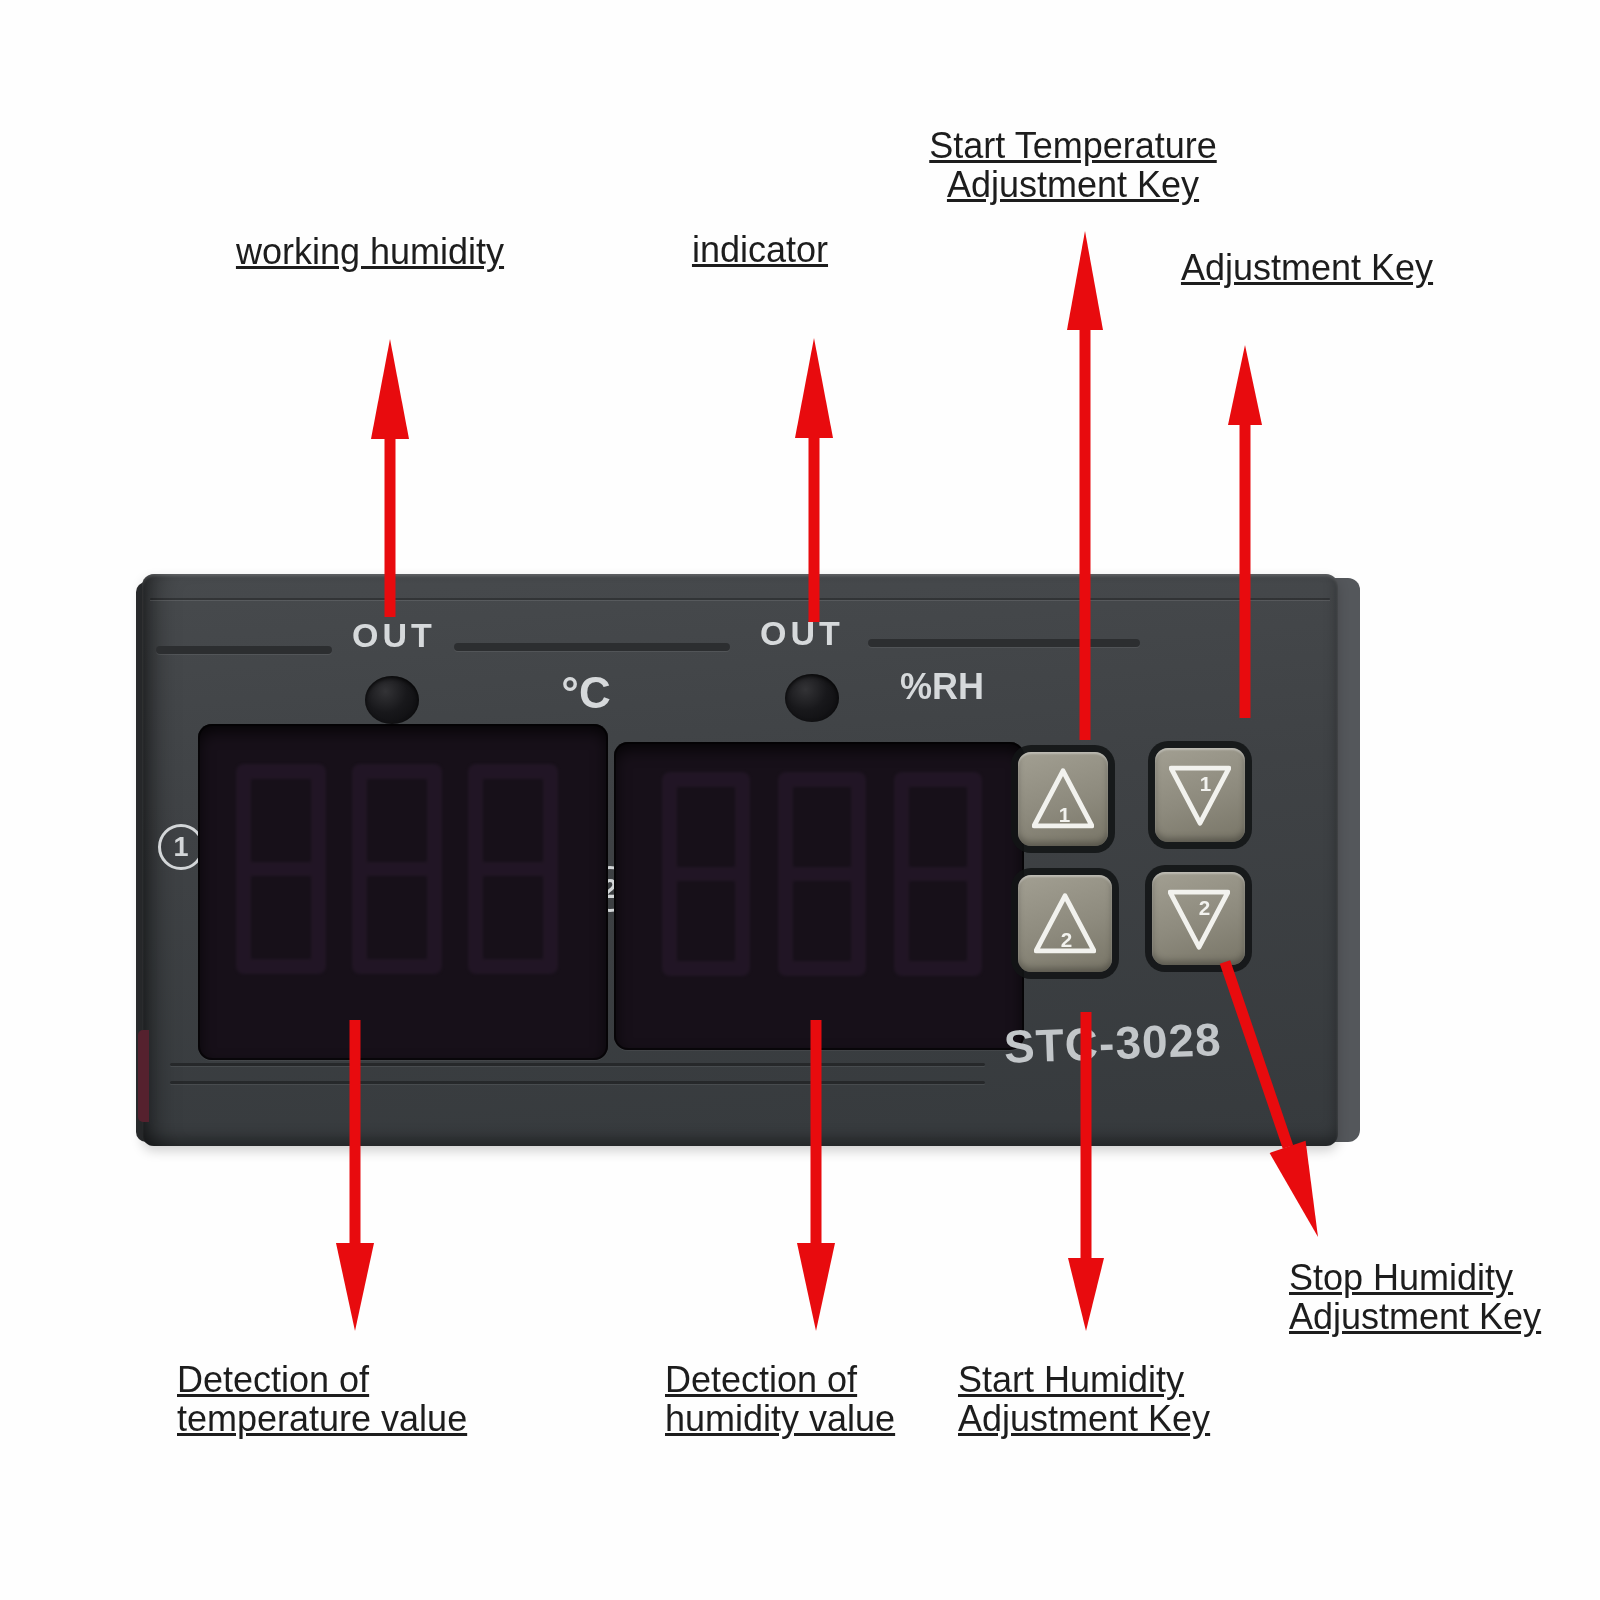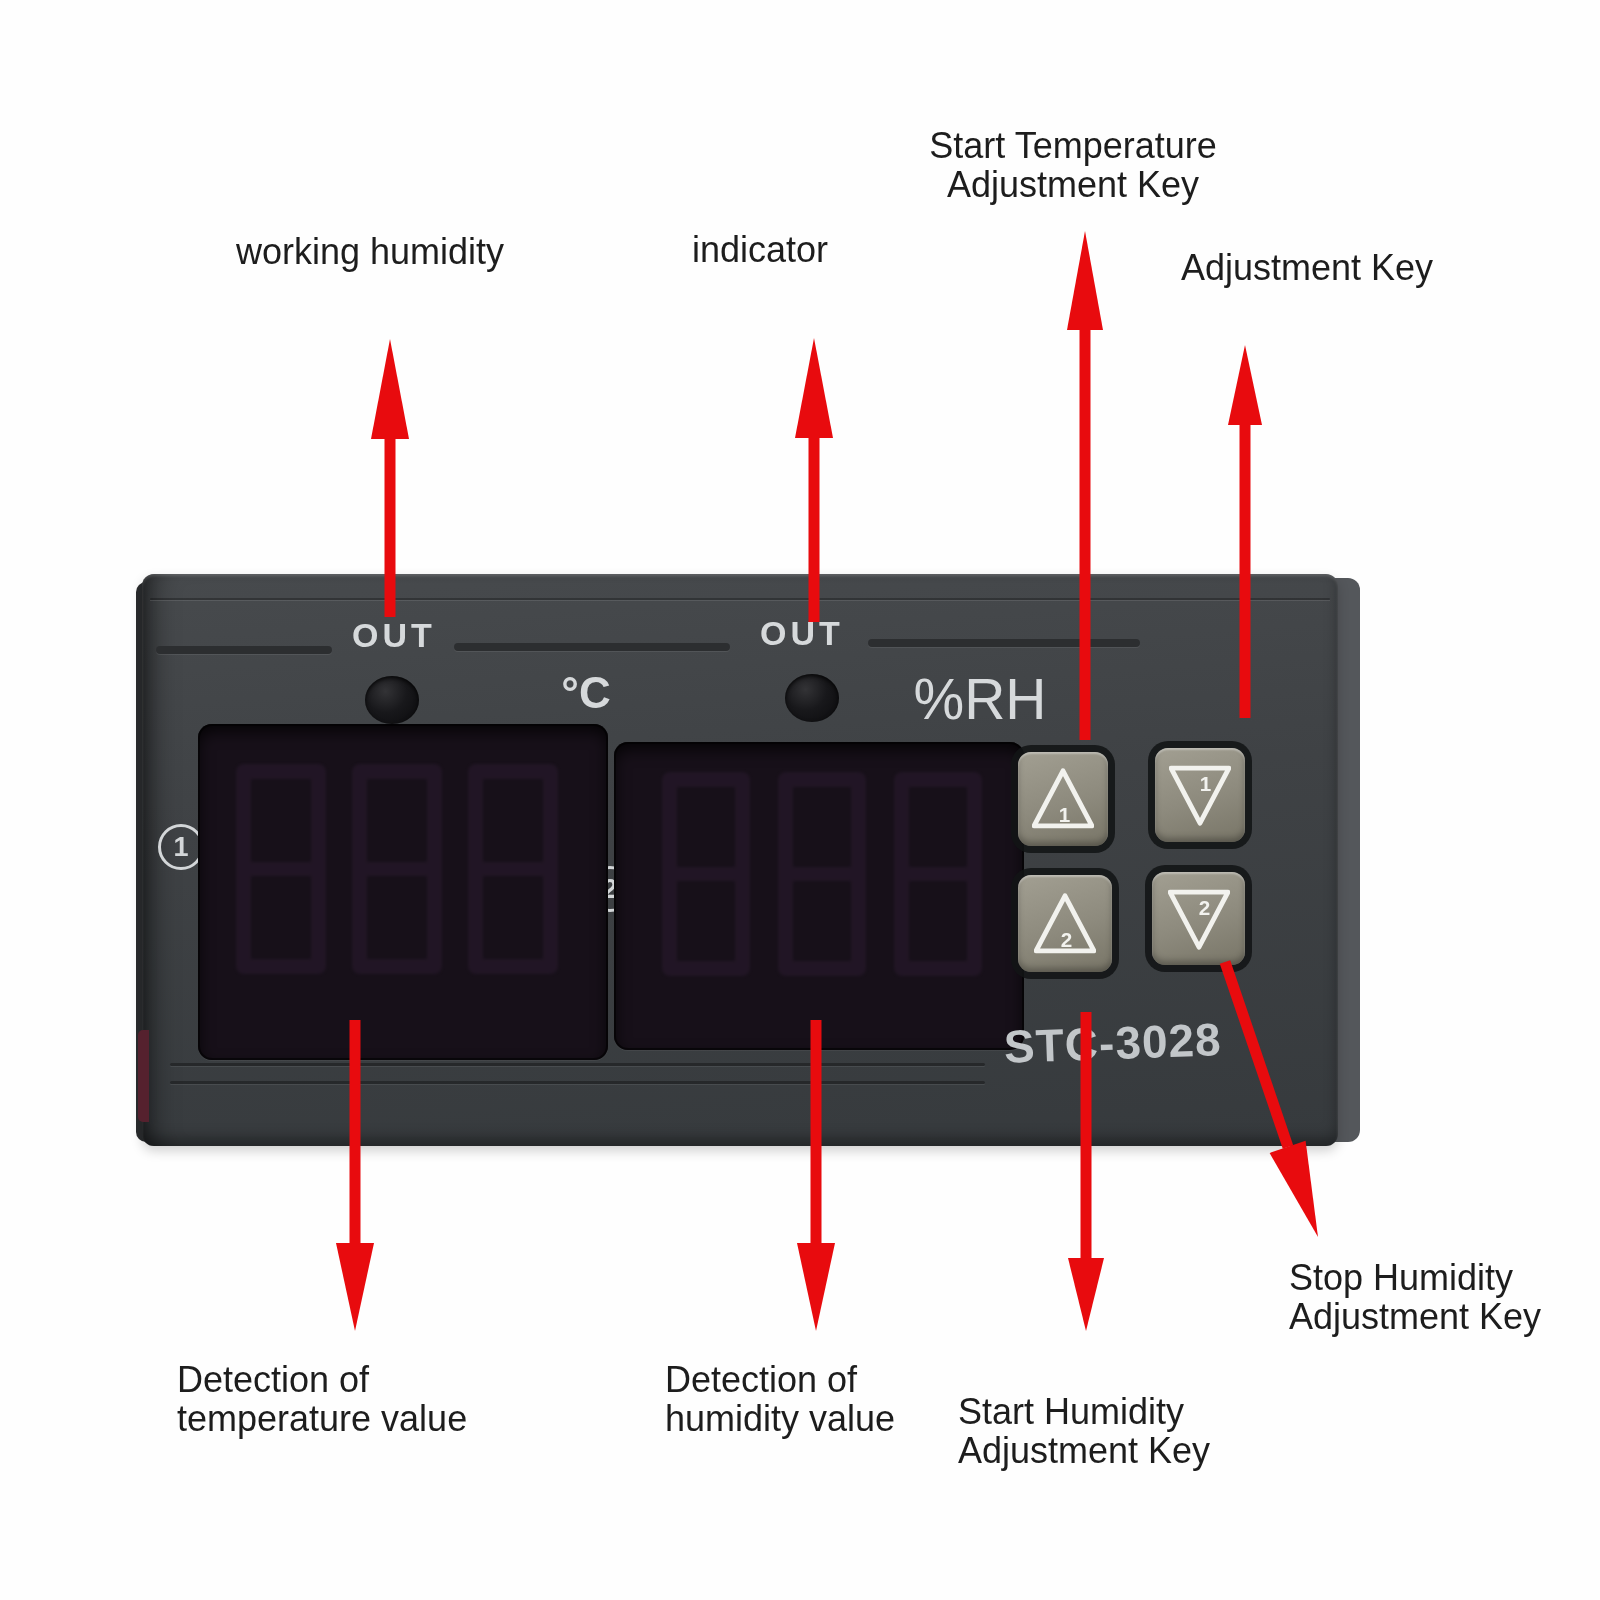--- a/index.html
+++ b/index.html
@@ -2,42 +2,42 @@
 <html><head>
 <meta charset="utf-8">
 <style>
   html,body { margin:0; padding:0; }
   body { width:1600px; height:1600px; background:#ffffff; font-family:"Liberation Sans", sans-serif; }
   #canvas { position:relative; width:1600px; height:1600px; background:#fefefe; overflow:hidden; }
 
   
   .note { position:absolute; font-size:36px; line-height:39px; color:#1d1d1d; letter-spacing:0; }
   .note.center { text-align:center; width:420px; }
-  .note span { display:block; }
+  .note span { display:block;text-decoration:underline; }
 
   
   .side-left  { position:absolute; left:136px; top:582px; width:26px; height:560px; background:#292b2d; border-radius:10px 0 0 10px; }
   .side-right { position:absolute; left:1326px; top:578px; width:34px; height:564px; background:#54575b; border-radius:0 12px 12px 0; }
   .device { position:absolute; left:142px; top:574px; width:1196px; height:572px;
             background:linear-gradient(176deg,#474a4d 0%,#3f4245 40%,#363a3d 100%);
             border-radius:12px;
             box-shadow: inset 0 2px 3px rgba(255,255,255,0.16),
                         inset 0 -8px 14px rgba(0,0,0,0.35),
                         inset 32px 0 28px -24px rgba(0,0,0,0.55),
                         0 5px 12px rgba(0,0,0,0.18); }
   .bevel-top    { position:absolute; left:8px; right:8px; top:24px; height:2px; background:rgba(0,0,0,0.28); border-radius:2px; }
   .bevel-top2   { position:absolute; left:8px; right:8px; top:26px; height:1px; background:rgba(255,255,255,0.10); }
   .groove { position:absolute; height:8px; background:#2c2e30; border-radius:4px; box-shadow:0 1px 0 rgba(255,255,255,0.08); }
   .groove.thin { height:3px; border-radius:2px; }
   .side-accent { position:absolute; left:-4px; top:456px; width:11px; height:92px; background:#55212e; border-radius:5px 0 0 5px; }
 
   .panel-text { position:absolute; color:#d6d9db; }
   .out-label  { font-size:34px; font-weight:bold; letter-spacing:4px; width:120px; text-align:center; }
   .unit-c     { font-size:44px; font-weight:bold; width:100px; text-align:center; }
-  .unit-rh    { font-size:57px; font-weight:normal; width:160px; text-align:center; }
+  .unit-rh    { font-size:36px; font-weight:bold; width:160px; }
   .model      { font-size:46px; font-weight:bold; letter-spacing:1px; color:#c2c6c9; transform:rotate(-2deg); white-space:nowrap; }
 
   .led { position:absolute; width:54px; height:48px; border-radius:50%;
          background:radial-gradient(circle at 38% 32%, #333336 0%, #18181b 45%, #0a0a0c 100%);
          box-shadow:inset 0 2px 4px rgba(0,0,0,0.8); }
 
   .display { position:absolute; background:#171019; border-radius:14px; overflow:hidden;
              box-shadow: inset 0 7px 16px rgba(0,0,0,0.8), inset 0 0 0 2px rgba(0,0,0,0.55), 0 1px 1px rgba(255,255,255,0.06);
              display:flex; align-items:flex-start; }
   .digit { border:15px solid #241728; border-radius:8px; opacity:0.8; filter:blur(1.5px); position:relative; flex:none; }
@@ -186,21 +186,21 @@
   <div class="note" style="left:177px; top:1360px;">
     <span>Detection of</span>
     <span>temperature value</span>
   </div>
 
   <div class="note" style="left:665px; top:1360px;">
     <span>Detection of</span>
     <span>humidity value</span>
   </div>
 
-  <div class="note" style="left:958px; top:1360px;margin-top:32px;">
+  <div class="note" style="left:958px; top:1360px;">
     <span>Start Humidity</span>
     <span>Adjustment Key</span>
   </div>
 
   <div class="note" style="left:1245px; top:1258px;margin-left:44px;">
     <span>Stop Humidity</span>
     <span>Adjustment Key</span>
   </div>
 
 </div>

